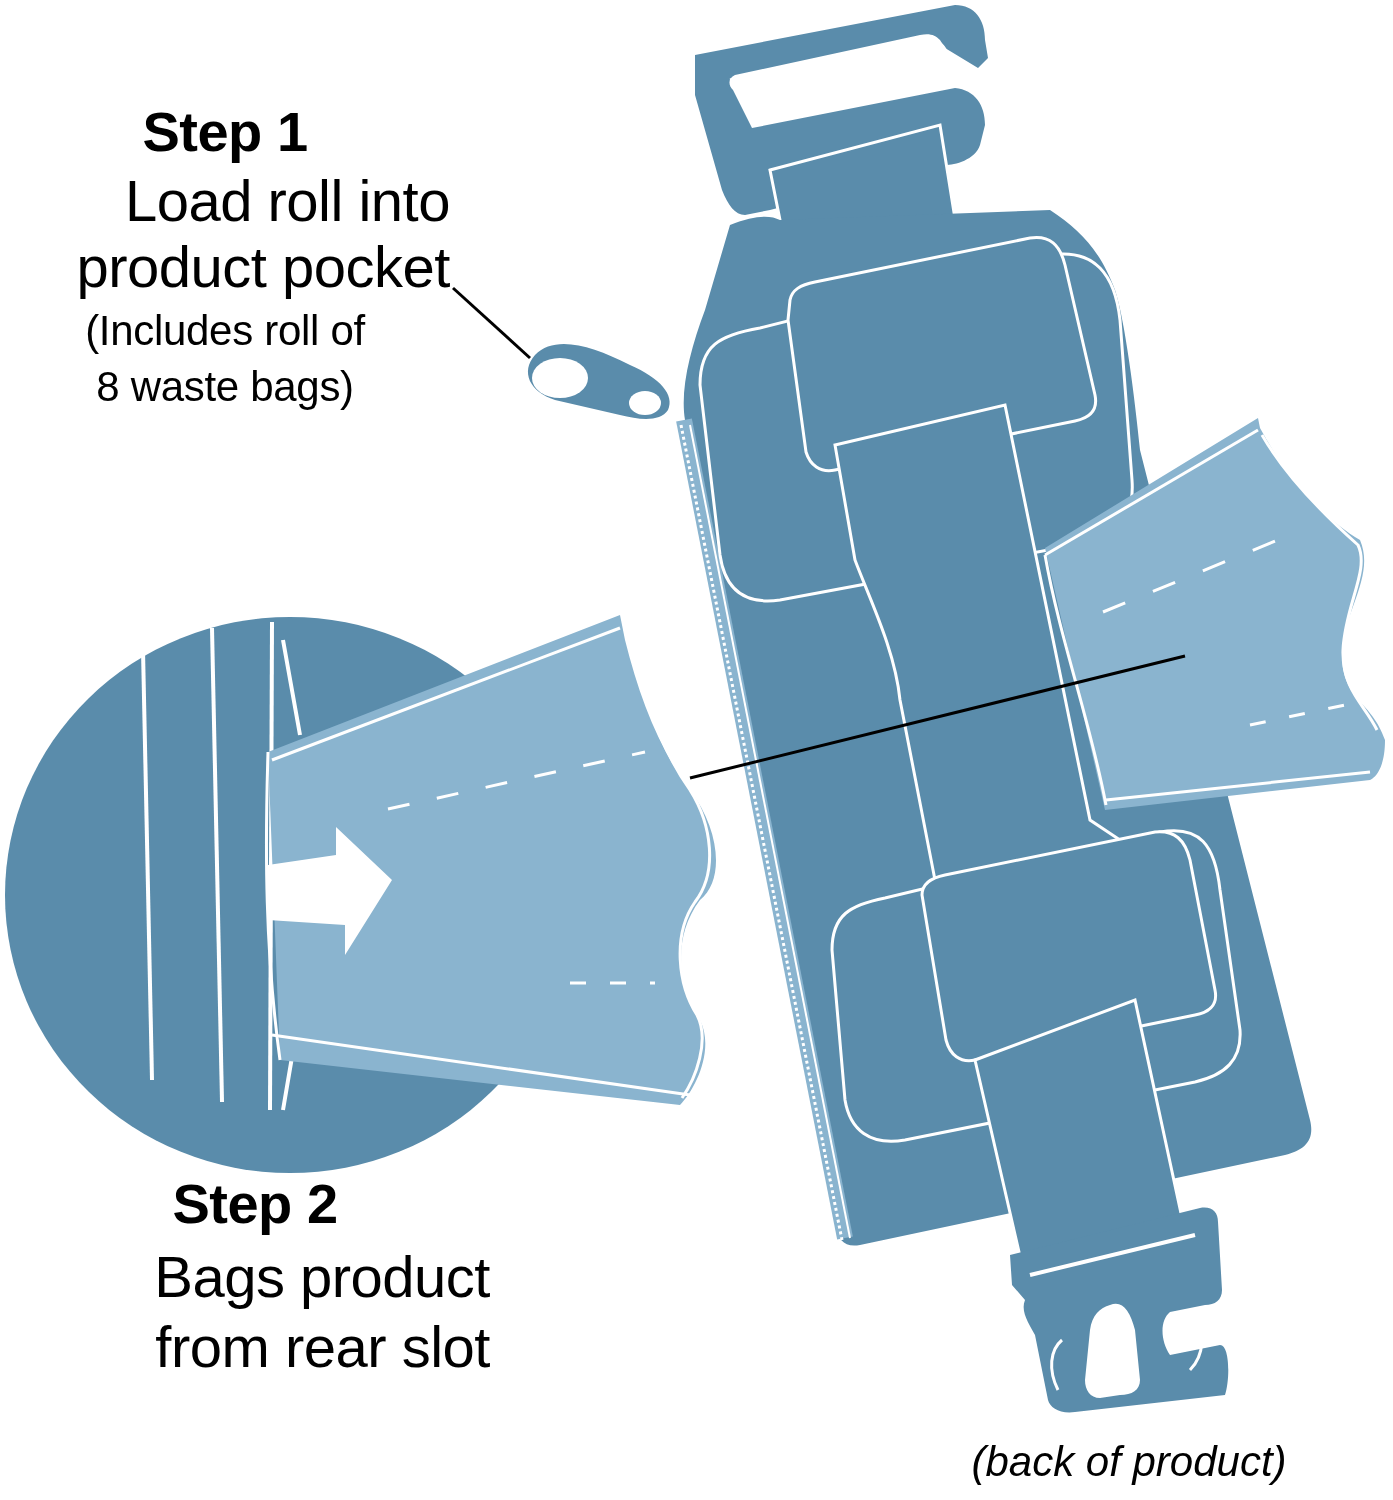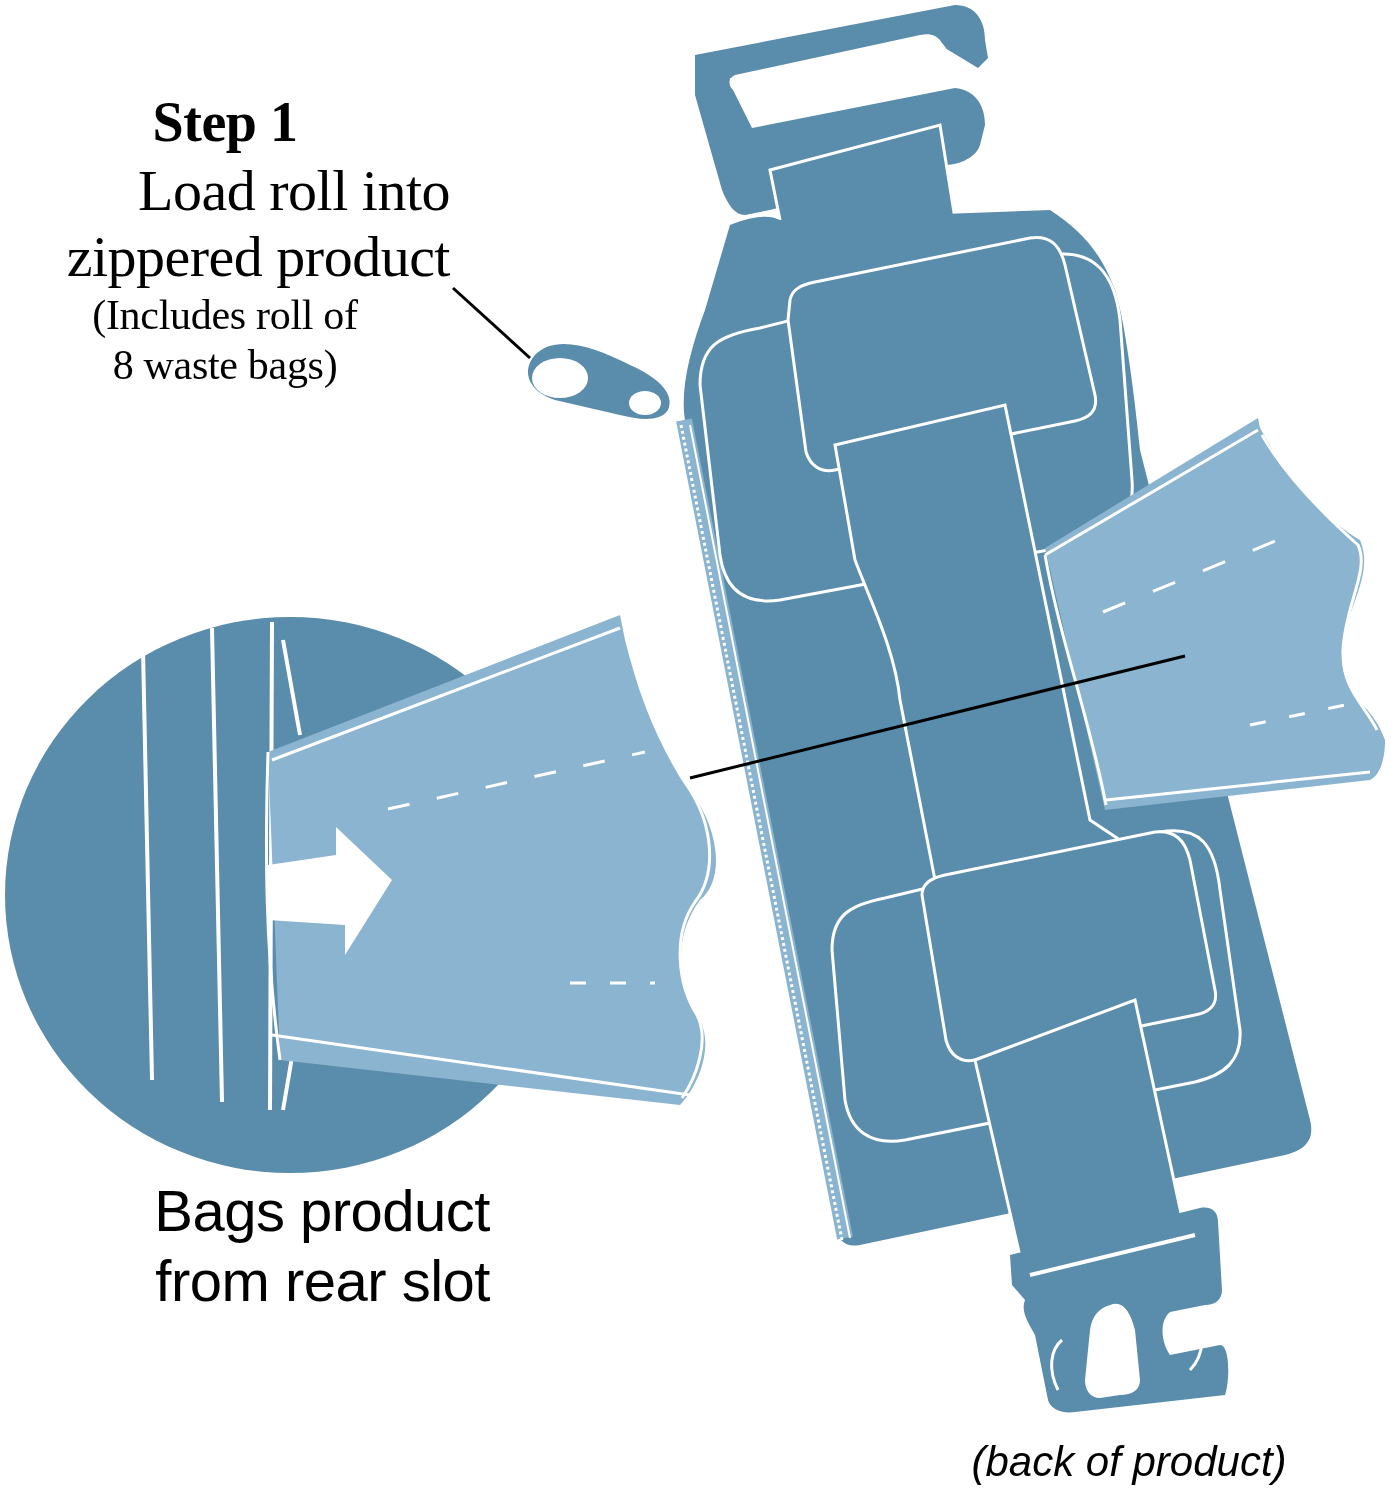--- a/index.html
+++ b/index.html
@@ -3,24 +3,24 @@
   <meta charset="utf-8">
   <style>
     html, body { margin: 0; padding: 0; background: #ffffff; }
     body { width: 1393px; height: 1500px; position: relative; overflow: hidden;
            font-family: "Liberation Sans", "DejaVu Sans", sans-serif; color: #000; }
     .canvas { position: absolute; left: 0; top: 0; width: 1393px; height: 1500px; }
     .label { position: absolute; text-align: center; line-height: 1.0; }
     .step-title { font-weight: bold; font-size: 56px; letter-spacing: -0.5px; }
     .step-body { font-size: 58px; letter-spacing: -0.5px; text-align: right; }
     .step-note { font-size: 42px; letter-spacing: -0.3px; }
-    #step1 { left: 0; top: 94px; width: 450px; font-family: Liberation Serif, serif; }
+    #step1 { left: 0; top: 104px; width: 450px; }
     #step1 .step-title { height: 64px; }
     #step1 .step-body { line-height: 66px; }
-    #step1 .step-note { line-height: 50px; }
+    #step1 .step-note { line-height: 50px; margin-top: 6px; }
     #step2 { left: 20px; top: 1176px; width: 470px; }
     #step2 .step-title { height: 66px; }
     #step2 .step-body { line-height: 70px; }
     #caption { position: absolute; left: 934px; top: 1438px; width: 390px; text-align: center;
                font-style: italic; font-size: 42px; }
     svg { position: absolute; left: 0; top: 0; }
   </style>
 </head>
 <body>
 
@@ -104,24 +104,25 @@
 
     <g>
       <line x1="453" y1="288" x2="530" y2="358" stroke="#000" stroke-width="3"></line>
       <line x1="690" y1="778" x2="1185" y2="656" stroke="#000" stroke-width="3"></line>
     </g>
   </svg>
 
   <div class="label" id="step1">
     <div class="step-title">Step 1</div>
     <div class="step-body">Load roll into</div>
-    <div class="step-body">zippered product</div>
+    <div class="step-body">product pocket</div>
     <div class="step-note">(Includes roll of</div>
     <div class="step-note">8 waste bags)</div>
   </div>
 
   <div class="label" id="step2">
+    <div class="step-title">Step 2</div>
     <div class="step-body">Bags product</div>
     <div class="step-body">from rear slot</div>
   </div>
 
   <div id="caption">(back of product)</div>
 </div>
 
 </body></html>

